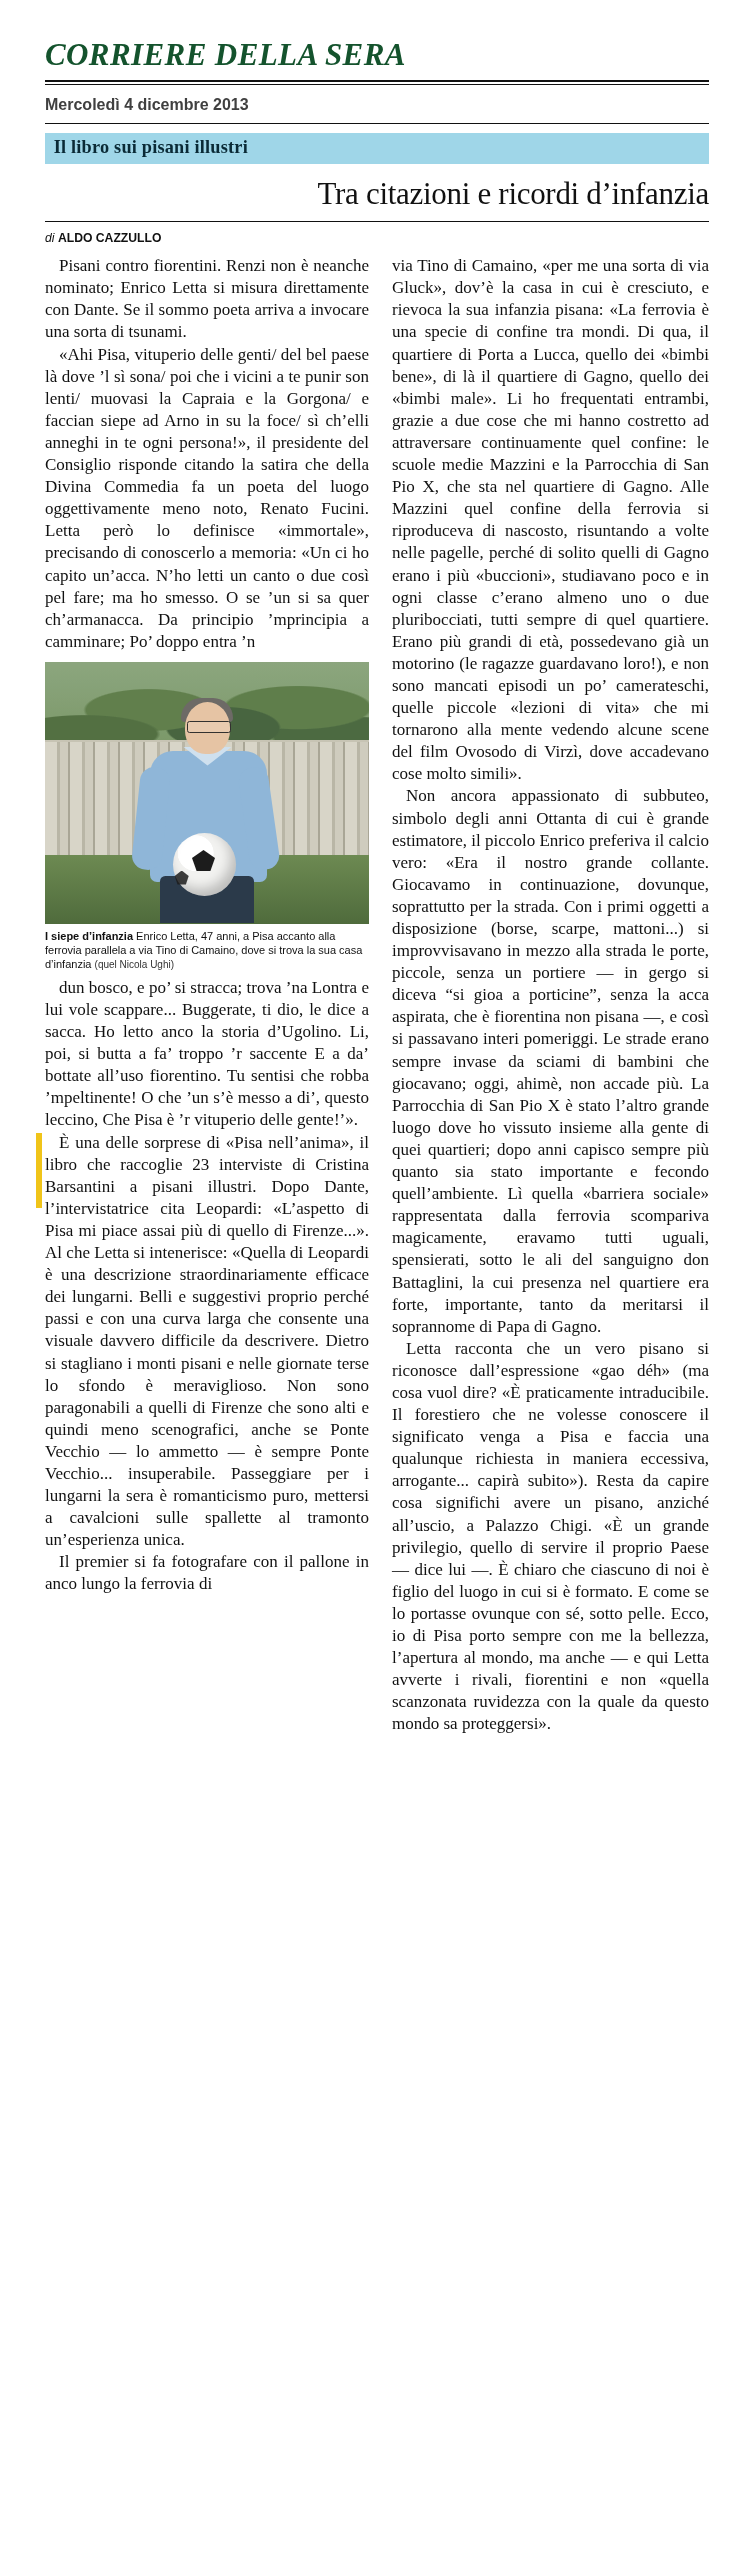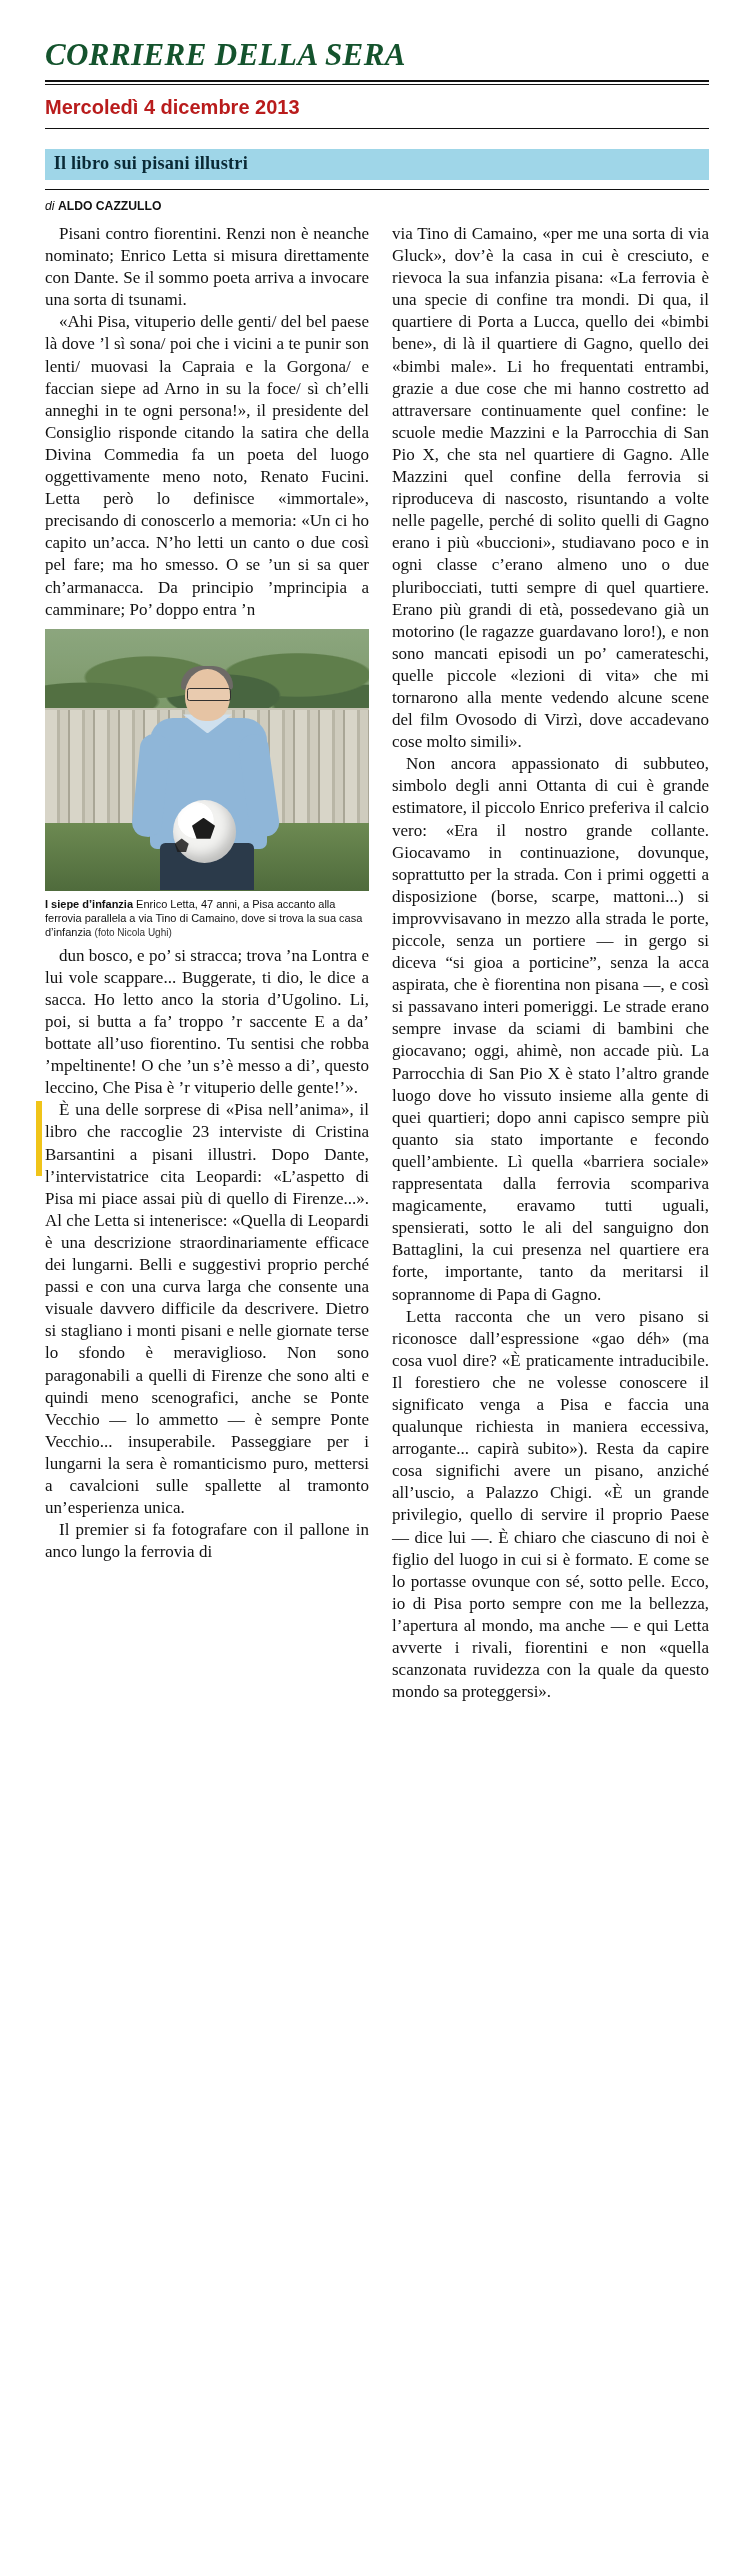--- a/index.html
+++ b/index.html
@@ -37,38 +37,38 @@
     border-top: 2.6px solid #111;
     margin-top: 1.7px;
   }
   .rule-thin {
     border-top: 0.9px solid #111;
     margin-top: 2.6px;
   }
   .dateline {
     font-family: "Liberation Sans", sans-serif;
     font-weight: bold;
-    font-size: 20px;
+    font-size: 16px;
     margin: 10.5px 0 8.7px 0;
-    color: #b91c1c;
+    color: #404040;
   }
   .rule-mid {
     border-top: 1.7px solid #111;
     margin-bottom: 0;
   }
 
   
   .kicker {
     background: #9fd6e8;
     color: #0a2a36;
     font-family: "Liberation Serif", serif;
     font-weight: bold;
     font-size: 18.3px;
     padding: 4.4px 8.7px 6.1px 8.7px;
-    margin-top: 20px;
+    margin-top: 9px;
     letter-spacing: 0.2px;
   }
 
   
   .headline {
     font-family: "Liberation Serif", serif;
     font-size: 54px;
     line-height: 1.03;
     font-weight: normal;
     margin: 15.7px 0 0 0;
@@ -241,20 +241,21 @@
   <div class="masthead">CORRIERE DELLA SERA</div>
   <div class="rule-thick"></div>
   <div class="rule-thin"></div>
 
   <div class="dateline">Mercoledì 4 dicembre 2013</div>
   <div class="rule-mid"></div>
 
   <div class="kicker">Il libro sui pisani illustri</div>
 
 
+  <div class="subhead">Tra citazioni e ricordi d’infanzia</div>
   <div class="rule-under-head"></div>
 
   <div class="byline">
     <span class="di">di</span>
     <span class="name">ALDO CAZZULLO</span>
   </div>
 
   <div class="cols">
 
     <div class="col">
@@ -274,21 +275,21 @@
             <div class="collar"></div>
             <div class="hair"></div>
             <div class="head"></div>
             <div class="glasses"></div>
             <div class="legs"></div>
             <div class="ball"></div>
           </div>
         </div>
         <div class="caption">
           <b>I siepe d’infanzia</b><span> Enrico Letta, 47 anni, a Pisa accanto alla ferrovia parallela a via Tino di Camaino, dove si trova la sua casa d’infanzia</span>
-          <span class="credit">(foto Nicola Ughi)</span>
+          <span class="credit">(quel Nicola Ughi)</span>
         </div>
       </div>
 
       <p>dun bosco, e po’ si stracca; trova ’na Lontra e lui vole scappare... Buggerate, ti dio, le dice a sacca. Ho letto anco la storia d’Ugolino. Li, poi, si butta a fa’ troppo ’r saccente E a da’ bottate all’uso fiorentino. Tu sentisi che robba ’mpeltinente! O che ’un s’è messo a di’, questo leccino, Che Pisa è ’r vituperio delle gente!’».</p>
 
       <div style="position:relative;">
         <div class="accent-bar" style="top:1.7px; height:75px;"></div>
         <p>È una delle sorprese di «Pisa nell’anima», il libro che raccoglie 23 interviste di Cristina Barsantini a pisani illustri. Dopo Dante, l’intervistatrice cita Leopardi: «L’aspetto di Pisa mi piace assai più di quello di Firenze...». Al che Letta si intenerisce: «Quella di Leopardi è una descrizione straordinariamente efficace dei lungarni. Belli e suggestivi proprio perché passi e con una curva larga che consente una visuale davvero difficile da descrivere. Dietro si stagliano i monti pisani e nelle giornate terse lo sfondo è meraviglioso. Non sono paragonabili a quelli di Firenze che sono alti e quindi meno scenografici, anche se Ponte Vecchio — lo ammetto — è sempre Ponte Vecchio... insuperabile. Passeggiare per i lungarni la sera è romanticismo puro, mettersi a cavalcioni sulle spallette al tramonto un’esperienza unica.</p>
       </div>
 

